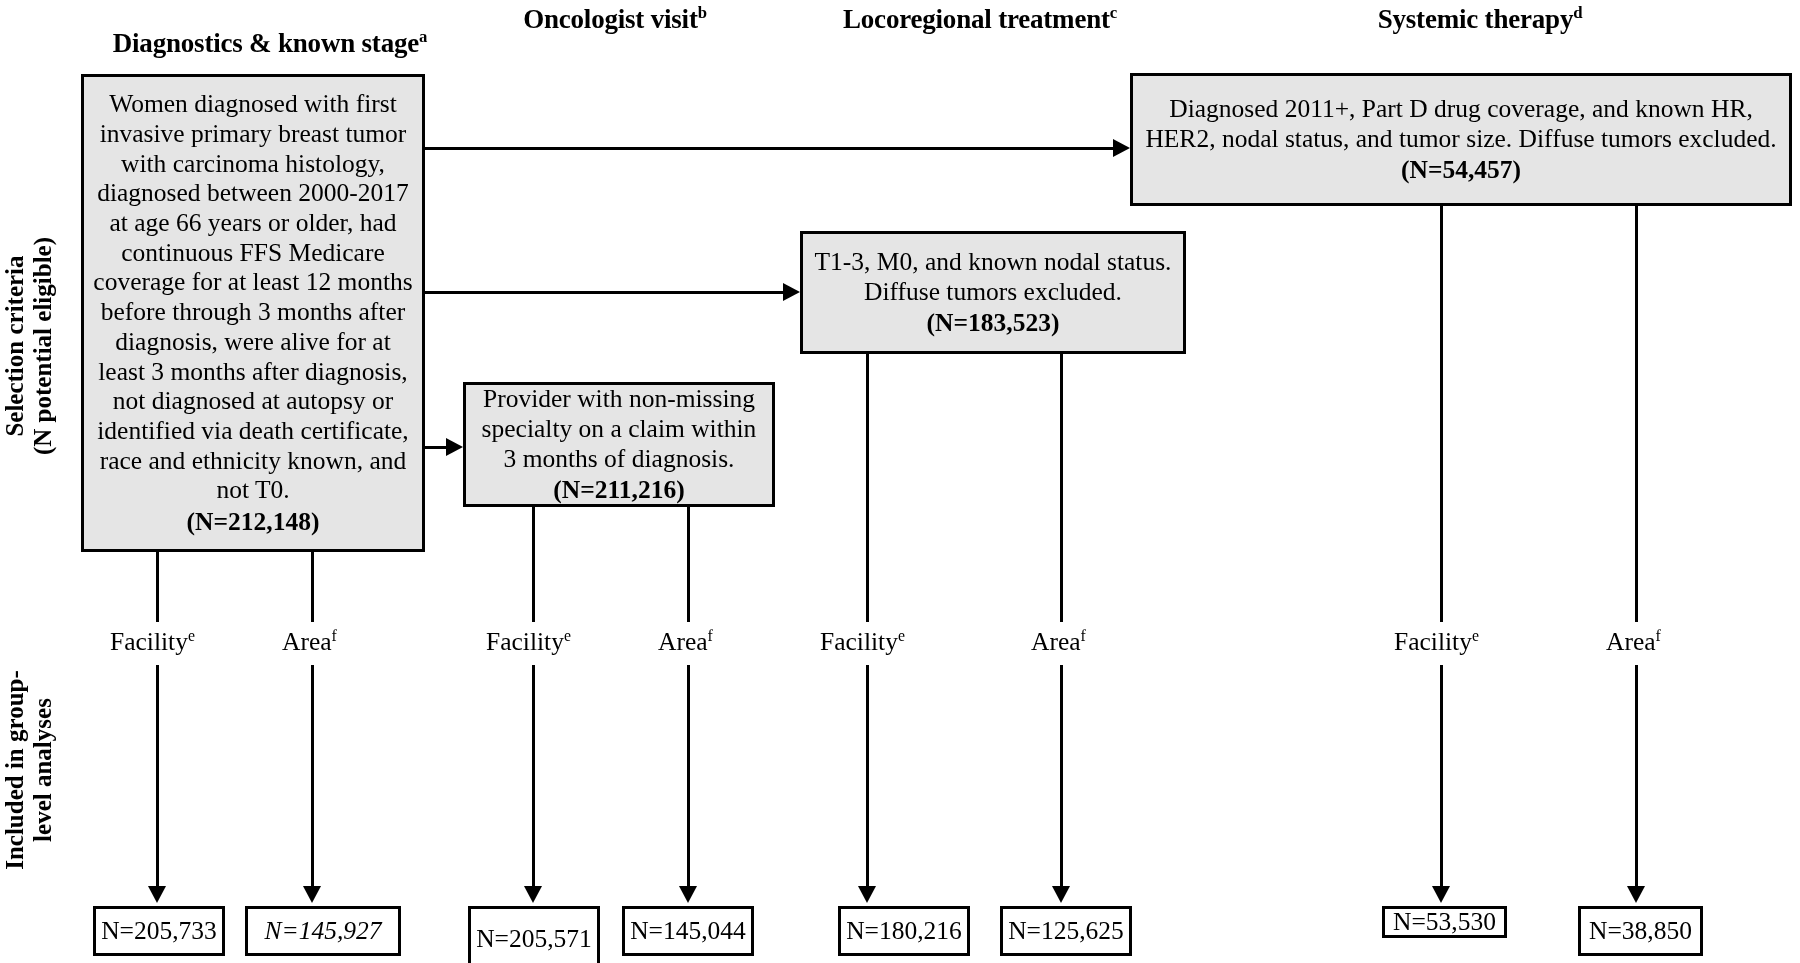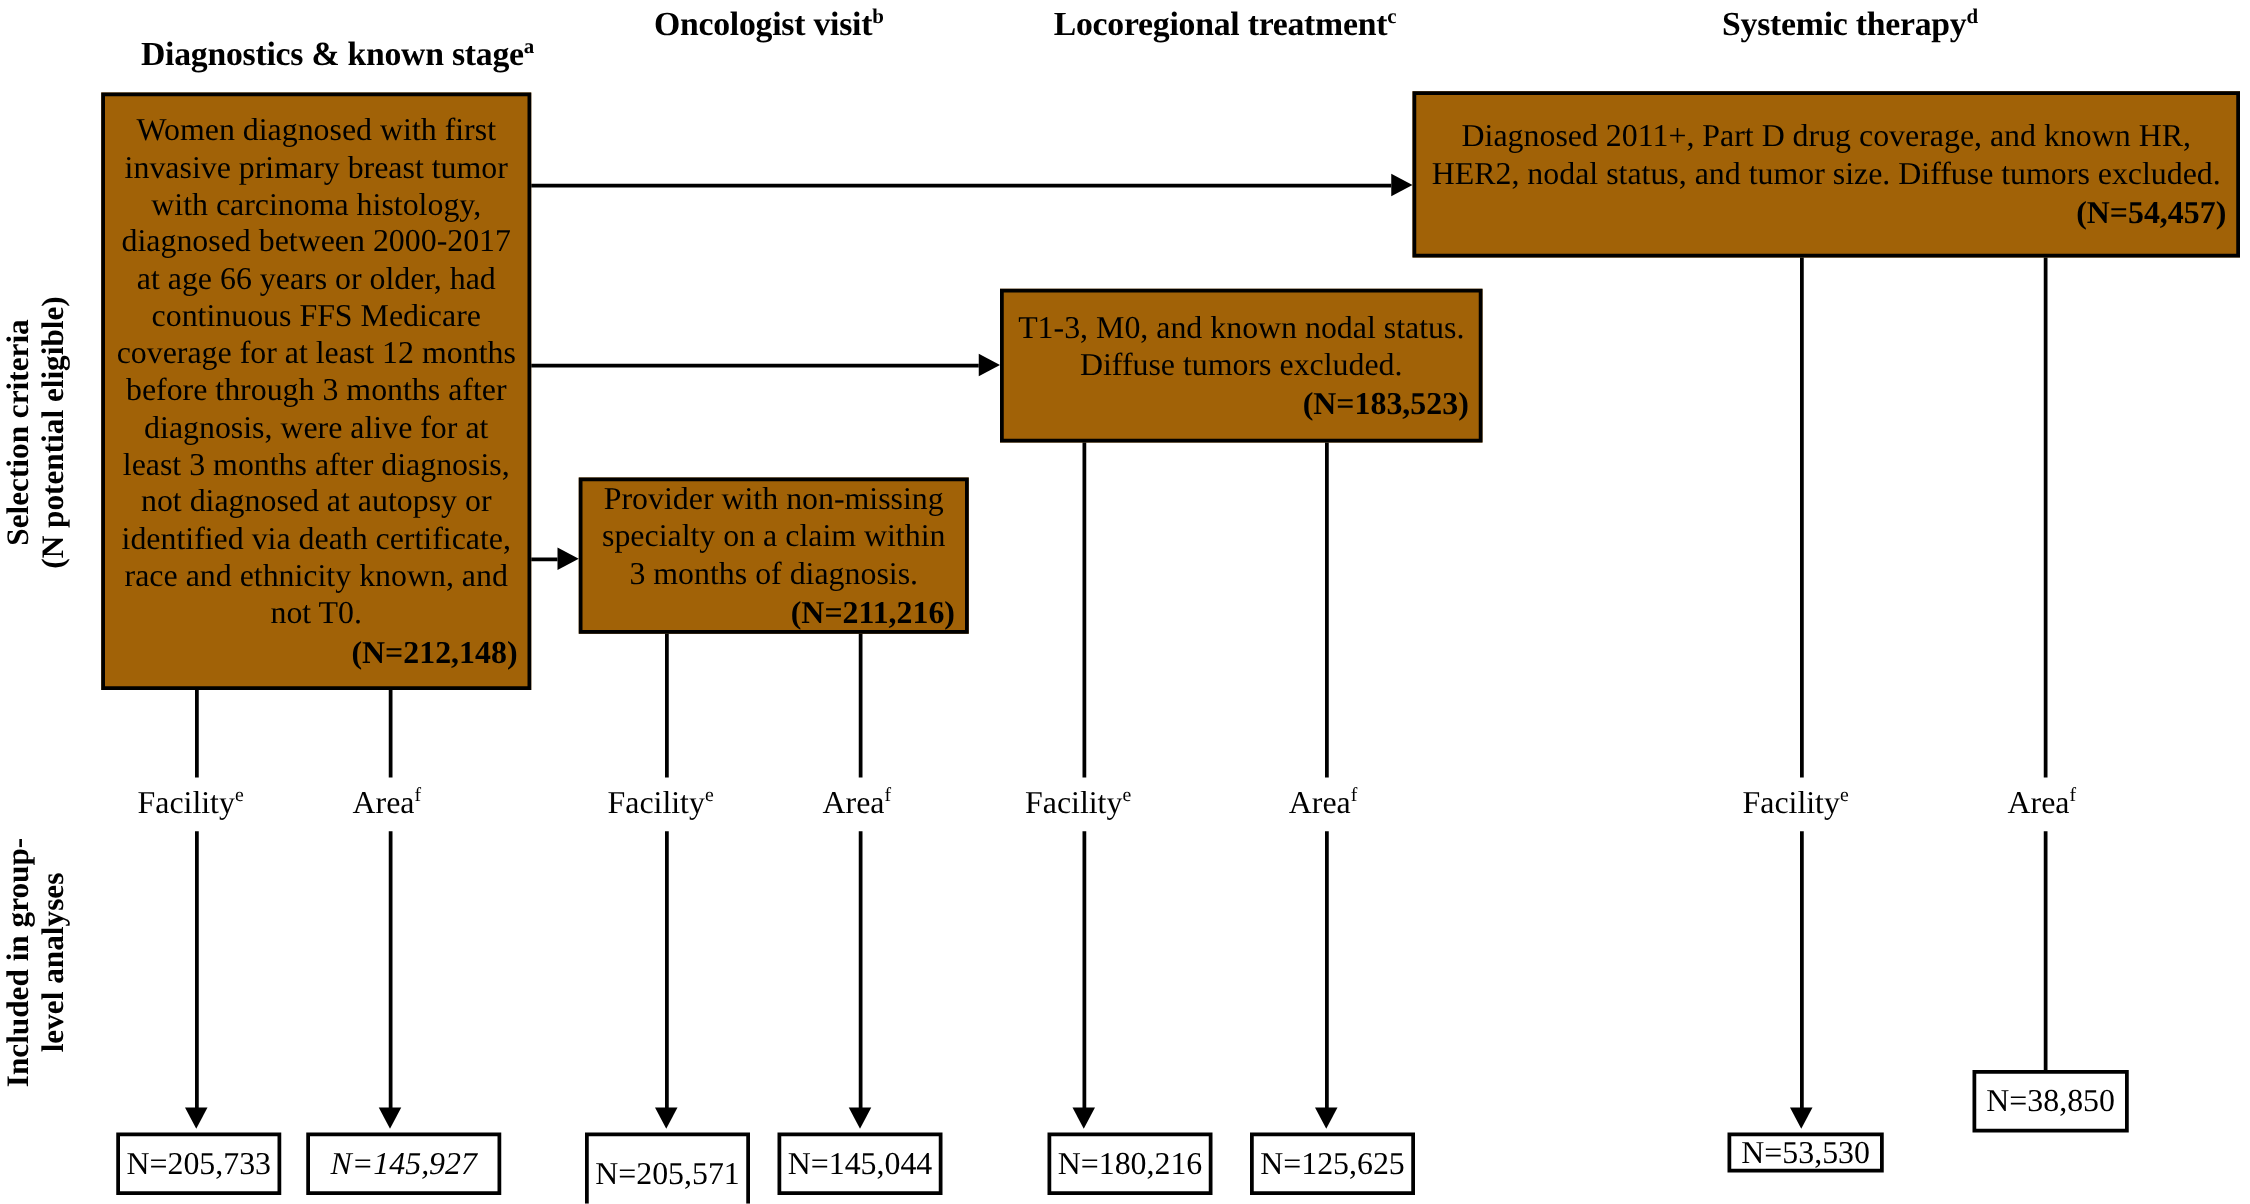--- a/index.html
+++ b/index.html
@@ -43,28 +43,28 @@
     transform-origin: 50% 50%;
     transform: rotate(-90deg);
     white-space: nowrap;
   }
 
   
   .crit-box {
     position: absolute;
     box-sizing: border-box;
     border: 3px solid #000000;
-    background: #a16207;
+    background: #e5e5e5;
     text-align: center;
     font-size: 25.5px;
     line-height: 1.165;
     display: flex;
     flex-direction: column;
     justify-content: center;
-    align-items: flex-end;
+    align-items: center;
     padding: 4px 8px;
   }
   .crit-box .body { display: block; }
   .crit-box .ncount { display: block; font-weight: bold; margin-top: 2px; }
 
   
   .n-box {
     position: absolute;
     box-sizing: border-box;
     border: 3px solid #000000;
@@ -256,17 +256,17 @@
   <div class="n-box" style="left:838px; top:906px; width:132px; height:50px;">
     <span>N=180,216</span>
   </div>
   <div class="n-box" style="left:1000px; top:906px; width:132px; height:50px;">
     <span>N=125,625</span>
   </div>
 
   <div class="n-box" style="left:1382px; top:906px; width:125px; height:32px;">
     <span>N=53,530</span>
   </div>
-  <div class="n-box" style="left:1578px; top:856px; width:125px; height:50px;">
+  <div class="n-box" style="left:1578px; top:906px; width:125px; height:50px;">
     <span>N=38,850</span>
   </div>
 
 </div>
 
 </body></html>

